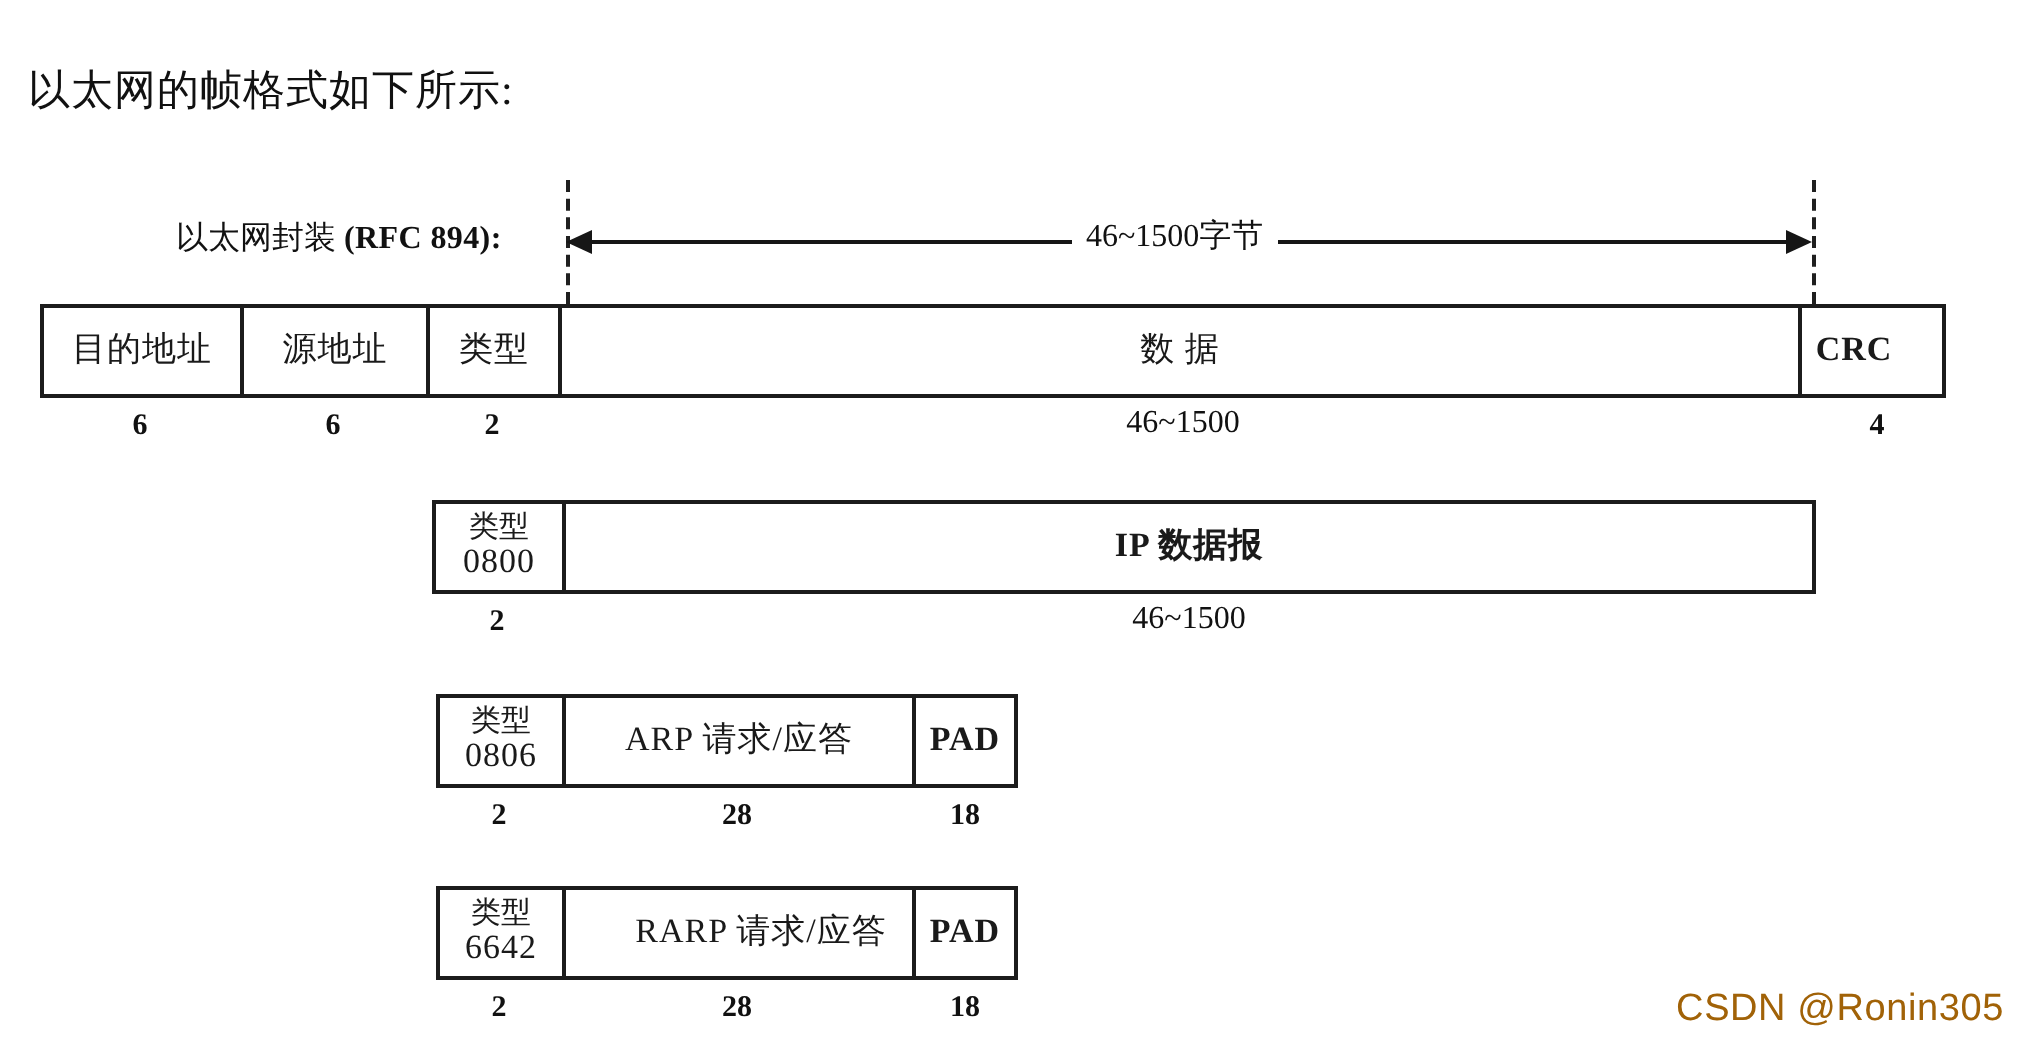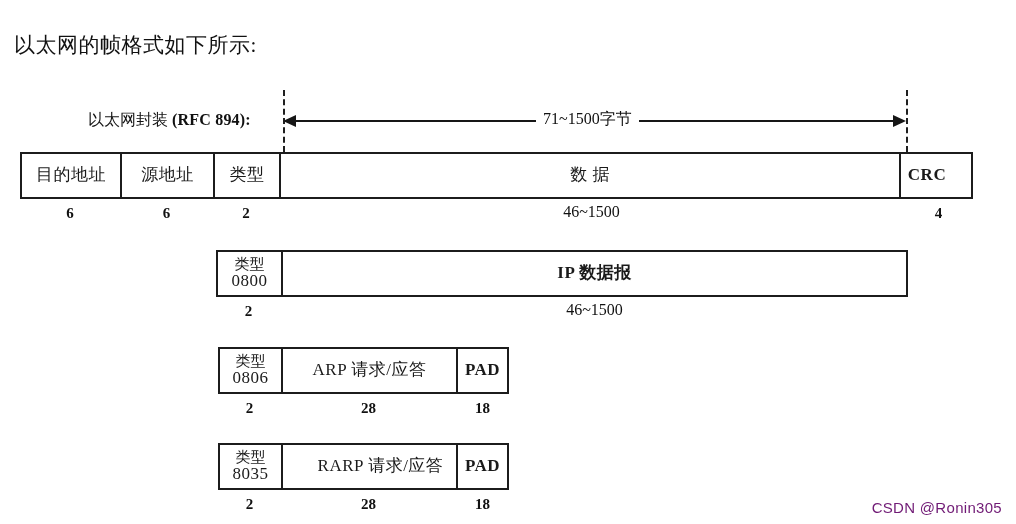--- a/index.html
+++ b/index.html
@@ -142,22 +142,22 @@
     color: #111111;
   }
   .size-label.plain { font-weight: normal; }
 
   
   #watermark {
     position: absolute;
     right: 14px;
     bottom: 8px;
     font-family: "Liberation Sans", sans-serif;
-    font-size: 15px;
-    color: #701a75;
+    font-size: 19px;
+    color: #a16207;
     white-space: nowrap;
     letter-spacing: 0.3px;
   }
 </style>
 </head>
 <body>
 
 <div id="page-title">以太网的帧格式如下所示:</div>
 
 <div id="diagram">
@@ -167,21 +167,21 @@
 
   <div class="enc-label" style="left:88px; top:110px;">
     <span>以太网封装</span>
     <span class="rfc">(RFC 894):</span>
   </div>
 
   <div class="span-arrow" style="left:283px; top:112px; width:623px;">
     <div class="head left"></div>
     <div class="head right"></div>
     <div class="line" style="left:12px; width:599px;"></div>
-    <div class="span-text" style="left:253px;">71~1500字节</div>
+    <div class="span-text" style="left:253px;">46~1500字节</div>
   </div>
 
   <div class="frame-row" style="left:20px; top:152px; width:953px; height:47px;">
     <div class="field" style="width:100px;">
       <span class="ftext">目的地址</span>
     </div>
     <div class="field" style="width:93px;">
       <span class="ftext">源地址</span>
     </div>
     <div class="field" style="width:66px;">
@@ -224,21 +224,21 @@
       <span class="ftext bold">PAD</span>
     </div>
   </div>
   <div class="size-label" style="left:218px; top:400px; width:63px;">2</div>
   <div class="size-label" style="left:281px; top:400px; width:175px;">28</div>
   <div class="size-label" style="left:456px; top:400px; width:53px;">18</div>
 
   <div class="frame-row" style="left:218px; top:443px; width:291px; height:47px;">
     <div class="field" style="width:63px;">
       <span class="ftext small">类型</span>
-      <span class="fhex">8035</span>
+      <span class="fhex">6642</span>
     </div>
     <div class="field" style="width:175px;padding-left:24px;">
       <span class="ftext">RARP 请求/应答</span>
     </div>
     <div class="field" style="width:49px;">
       <span class="ftext bold">PAD</span>
     </div>
   </div>
   <div class="size-label" style="left:218px; top:496px; width:63px;">2</div>
   <div class="size-label" style="left:281px; top:496px; width:175px;">28</div>

